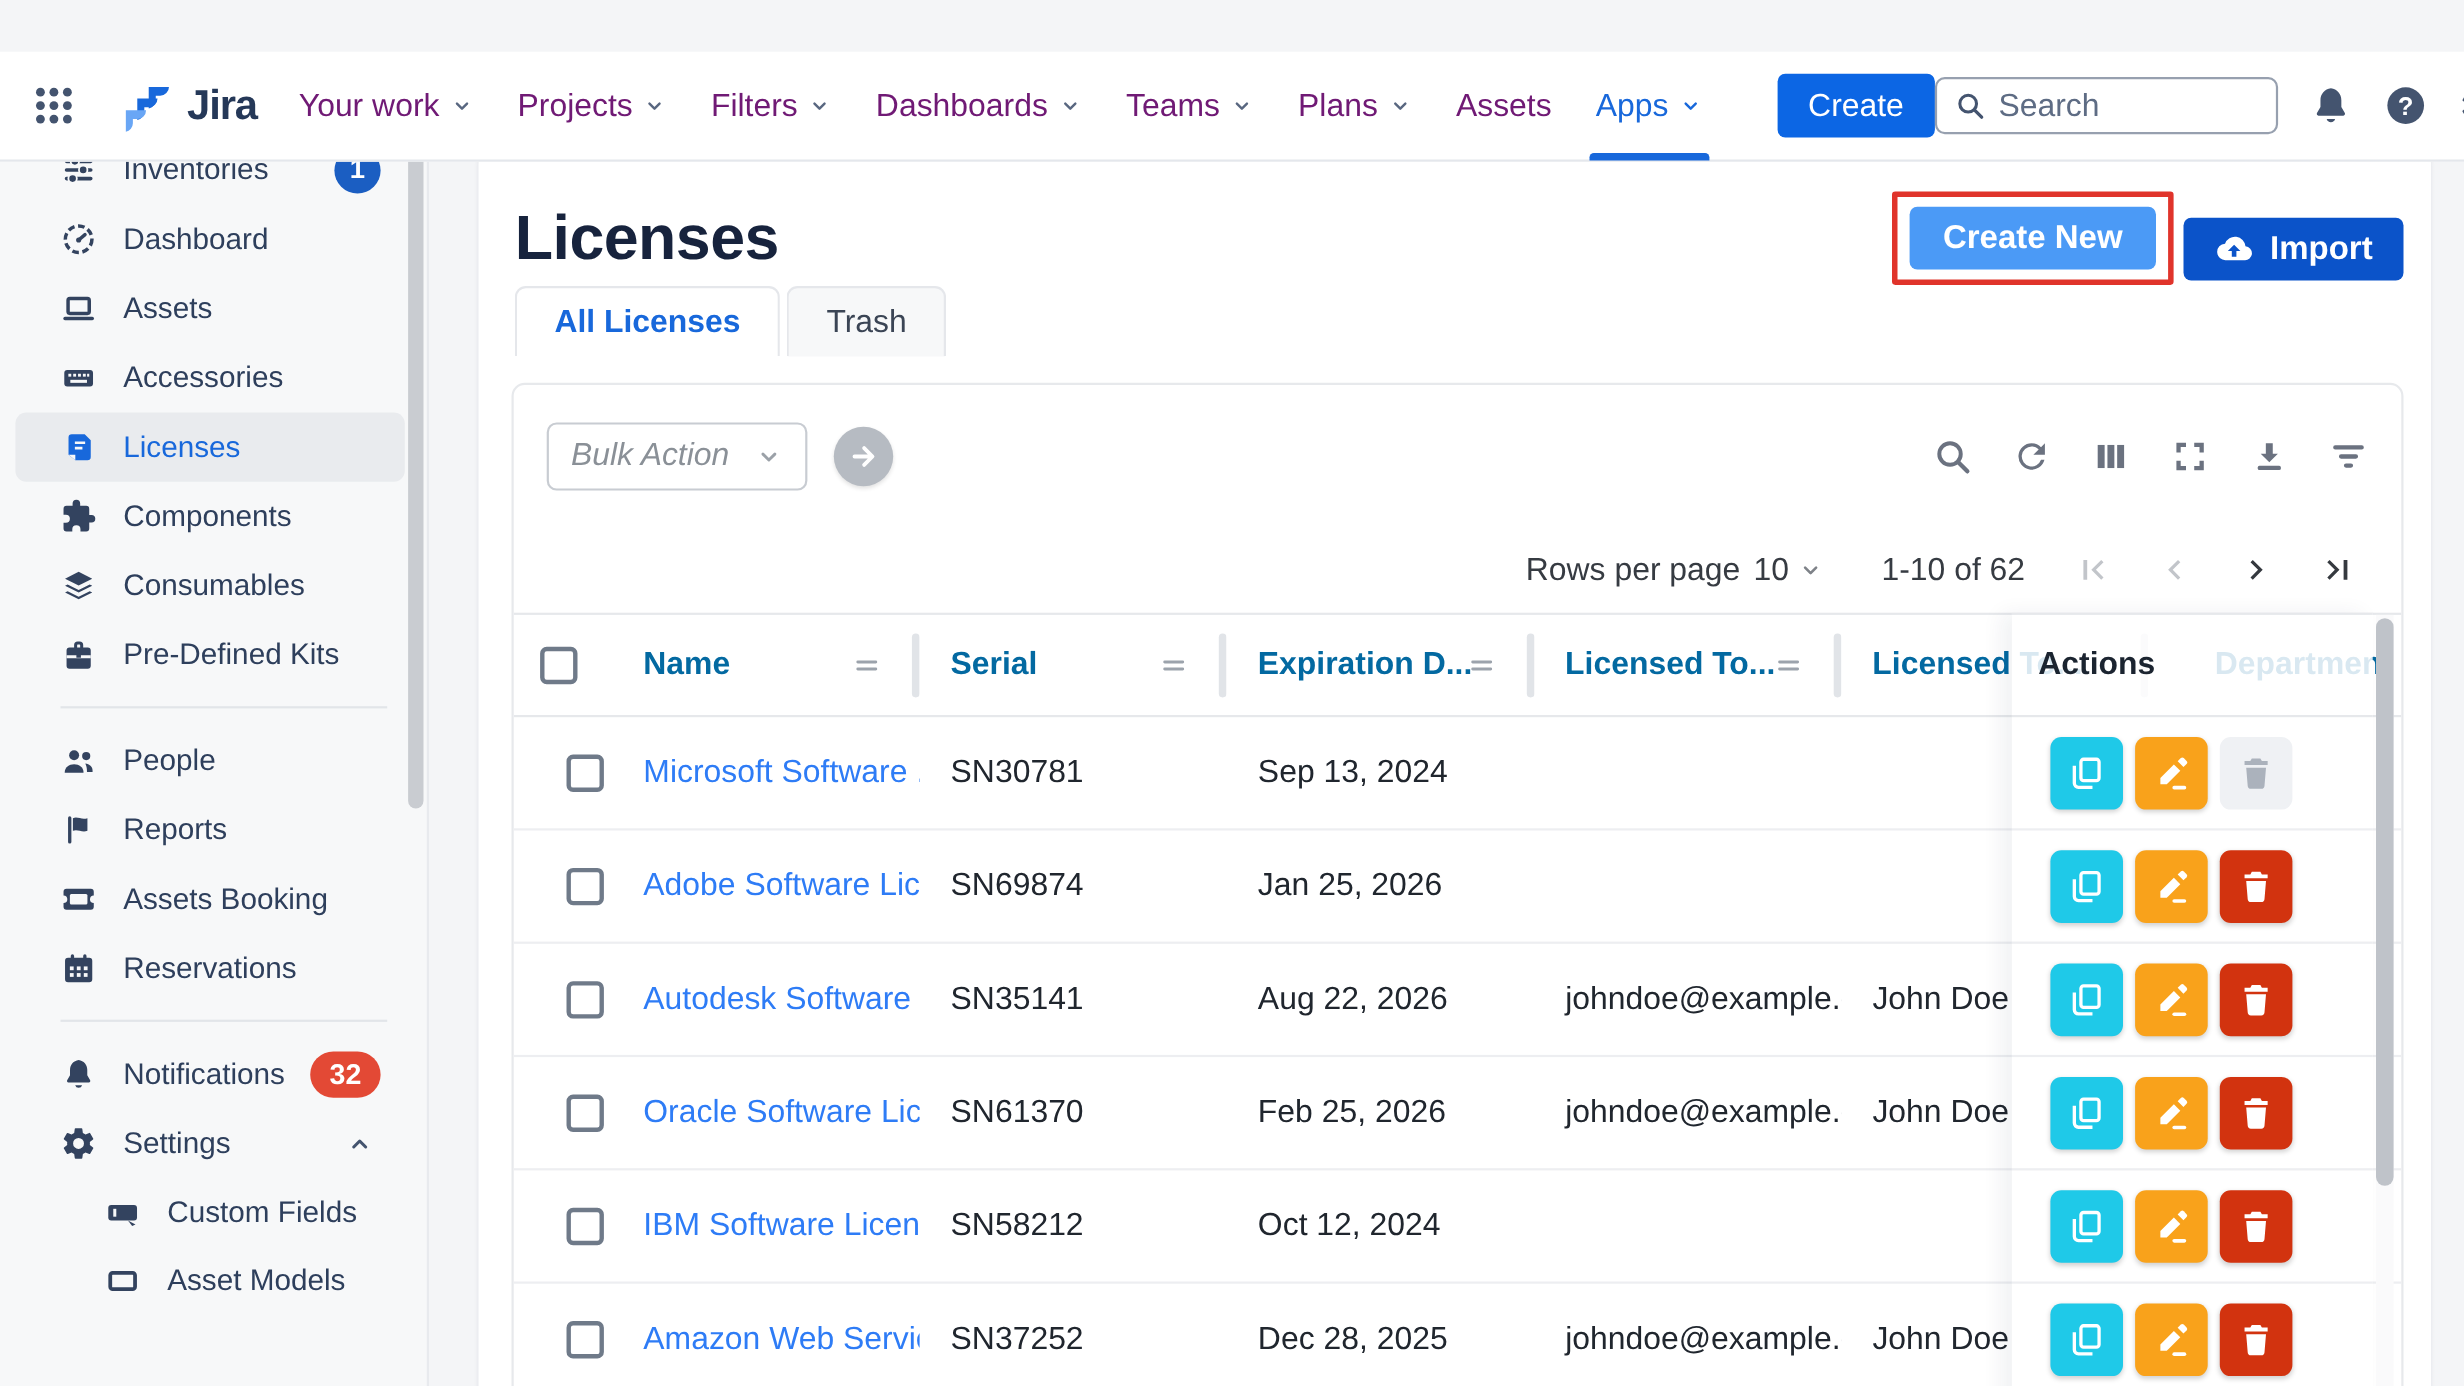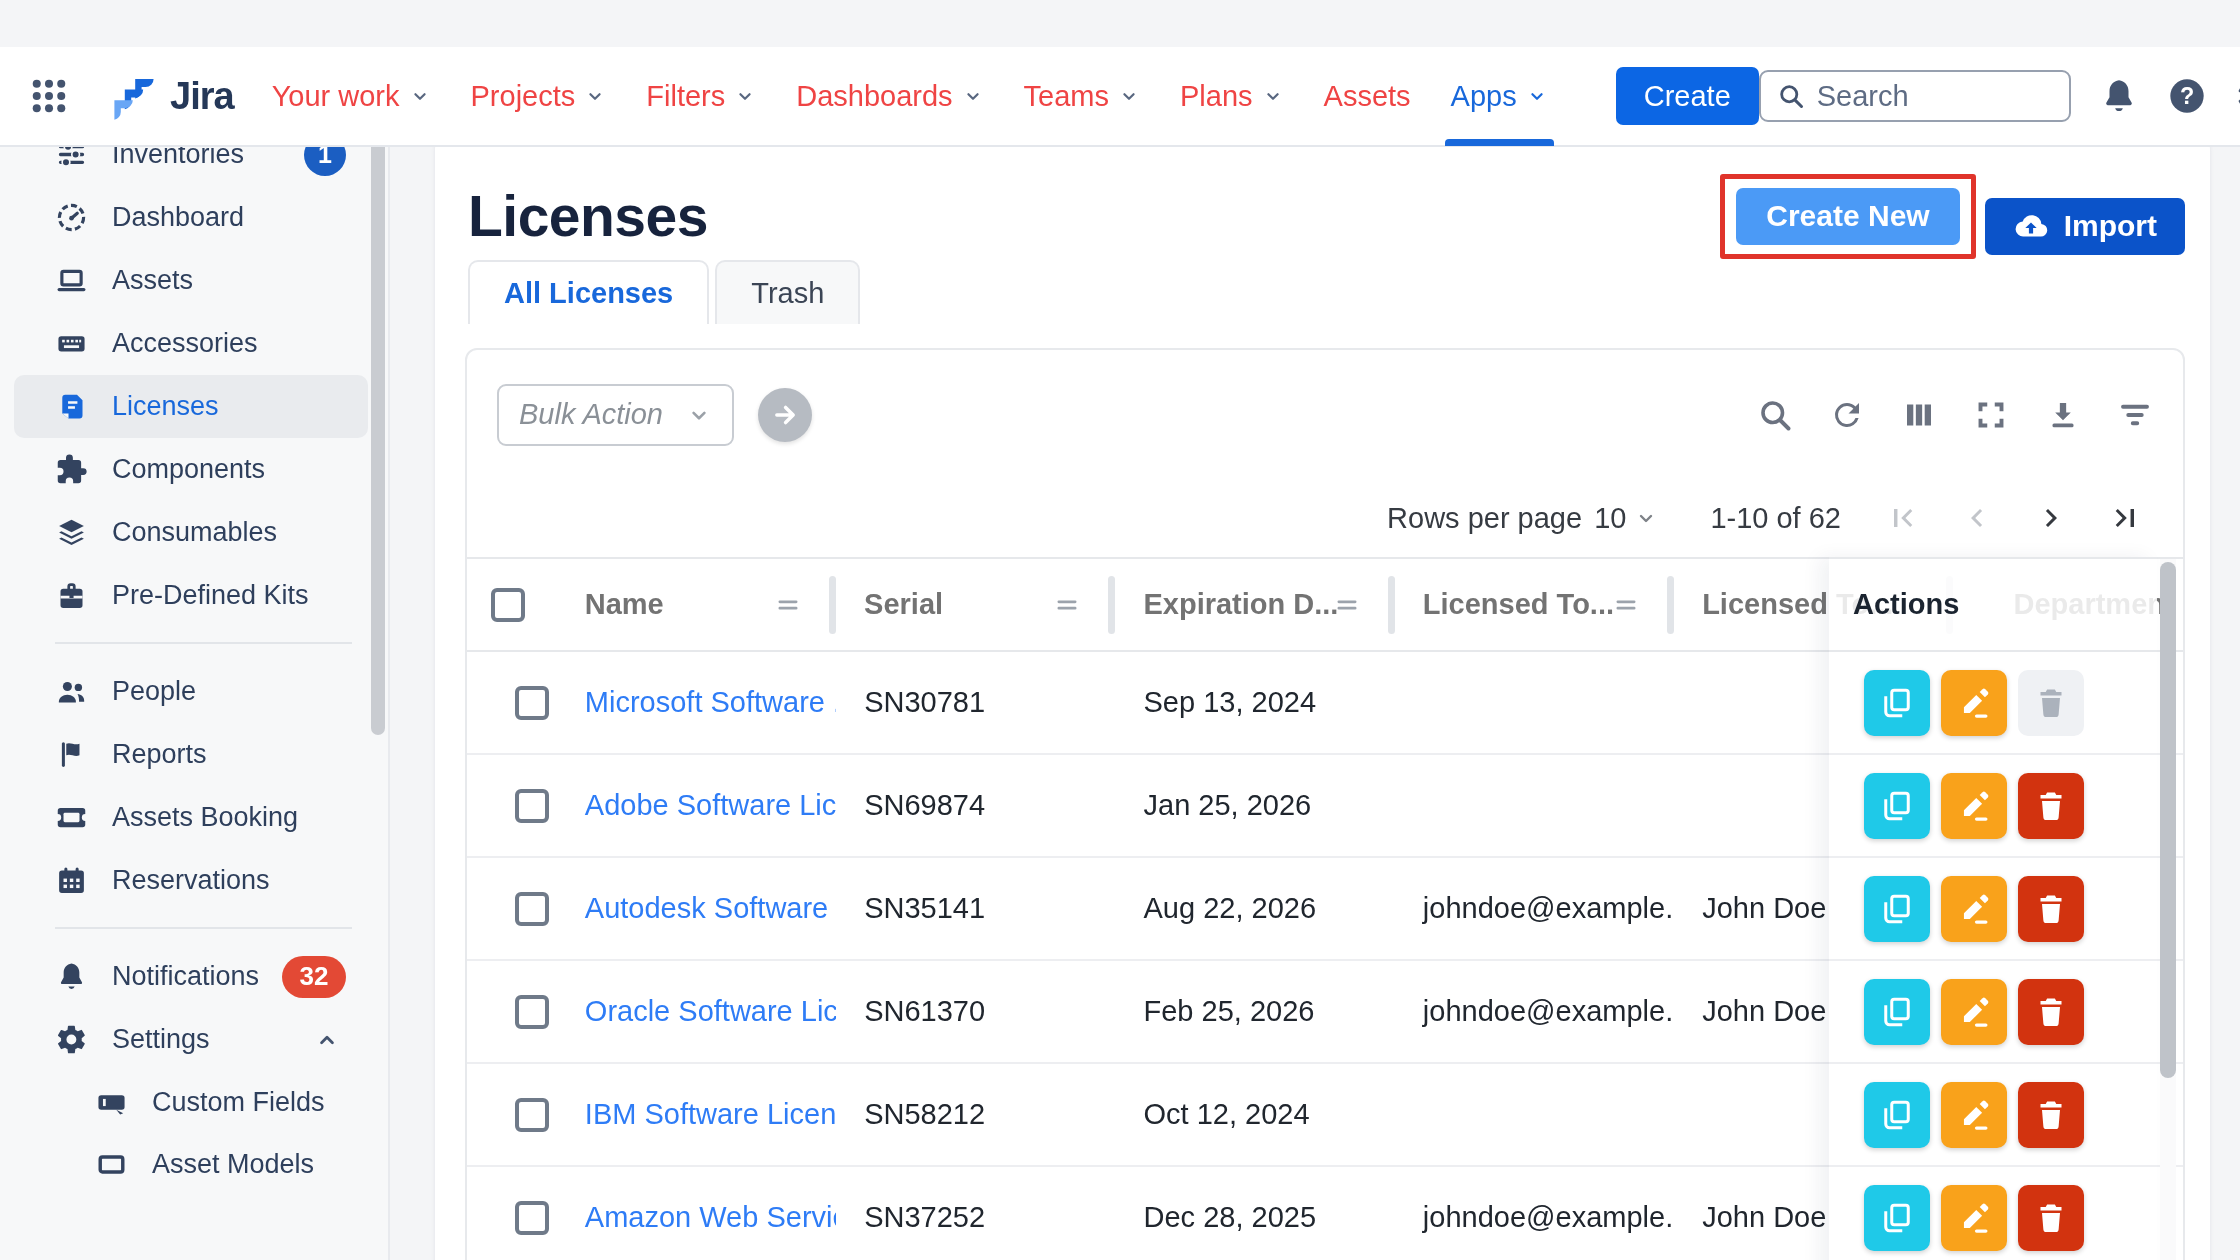--- a/index.html
+++ b/index.html
@@ -8,21 +8,21 @@
   svg { display:block; }
 
   
   .topnav { position:absolute; top:0; left:0; right:0; height:100px; background:#fff;
     border-bottom:2px solid #E4E7EC; display:flex; align-items:center; z-index:30;margin-top:47px; }
   .nav-left { display:flex; align-items:center; gap:38px; padding-left:28px; height:100%; }
   .appswitcher { width:42px; height:42px; color:#44546F; cursor:pointer; }
   .logo { display:flex; align-items:center; gap:10px; cursor:pointer; }
   .logo-mark { width:52px; height:52px; }
   .logo-text { font-size:38px; font-weight:600; color:#253858; letter-spacing:-1px; }
-  .nav-item { display:flex; align-items:center; gap:9px; font-size:29px; color:#ef4444;
+  .nav-item { display:flex; align-items:center; gap:9px; font-size:29px; color:#701a75;
     height:100px; cursor:pointer; position:relative; white-space:nowrap; }
   .nav-item .caret { width:22px; height:22px; color:#596780; }
   .nav-item.active { color:#1868DB; font-weight:500; }
   .nav-item.active .caret { color:#1868DB; }
   .nav-item.active::after { content:""; position:absolute; left:-6px; right:-6px; bottom:0;
     height:7px; background:#1868DB; border-radius:4px 4px 0 0; }
   .create-btn { margin-left:30px; height:58px; padding:0 28px; background:#0C66E4; color:#fff;
     font-size:29px; font-weight:500; border:none; border-radius:7px; display:flex;
     align-items:center; cursor:pointer; }
   .nav-right { margin-left:auto; display:flex; align-items:center; gap:28px; padding-right:14px; }
@@ -103,21 +103,21 @@
   .pg-controls { display:flex; gap:38px; align-items:center; }
   .pg-btn { width:36px; height:36px; cursor:pointer; }
   .pg-btn.disabled { color:#C2C5CA; cursor:default; }
   .pg-btn.enabled { color:#35393F; }
 
   
   .grid { position:absolute; top:207px; left:0; right:0; bottom:0; }
   .grid-header { height:95px; display:flex; align-items:center;
     border-top:2px solid #E6E8EB; border-bottom:2px solid #E6E8EB; }
   .gh-cell { position:relative; height:100%; display:flex; align-items:center;
-    padding-left:28px; font-size:29px; font-weight:700; color:#737373; white-space:nowrap; overflow:hidden; }
+    padding-left:28px; font-size:29px; font-weight:700; color:#0369a1; white-space:nowrap; overflow:hidden; }
   .gh-cell .col-menu { position:absolute; right:34px; width:28px; height:28px; color:#9CA3AC; cursor:pointer; }
   .gh-sep::after { content:""; position:absolute; right:0; top:50%; transform:translateY(-50%);
     width:7px; height:58px; border-radius:4px; background:#E1E4E8; }
   .col0 { width:90px; padding-left:24px; }
   .col1 { width:280px; } .col2 { width:280px; } .col3 { width:280px; }
   .col4 { width:280px; } .col5 { width:280px; }
   .col6 { width:230px; padding-left:60px; }
   .grid-row { height:103px; display:flex; align-items:center; border-bottom:2px solid #EDEEF1; }
   .cell { font-size:29px; color:#20262E; padding-left:28px; white-space:nowrap; overflow:hidden; }
   .cell.link { color:#2E7CF6; cursor:pointer; }

